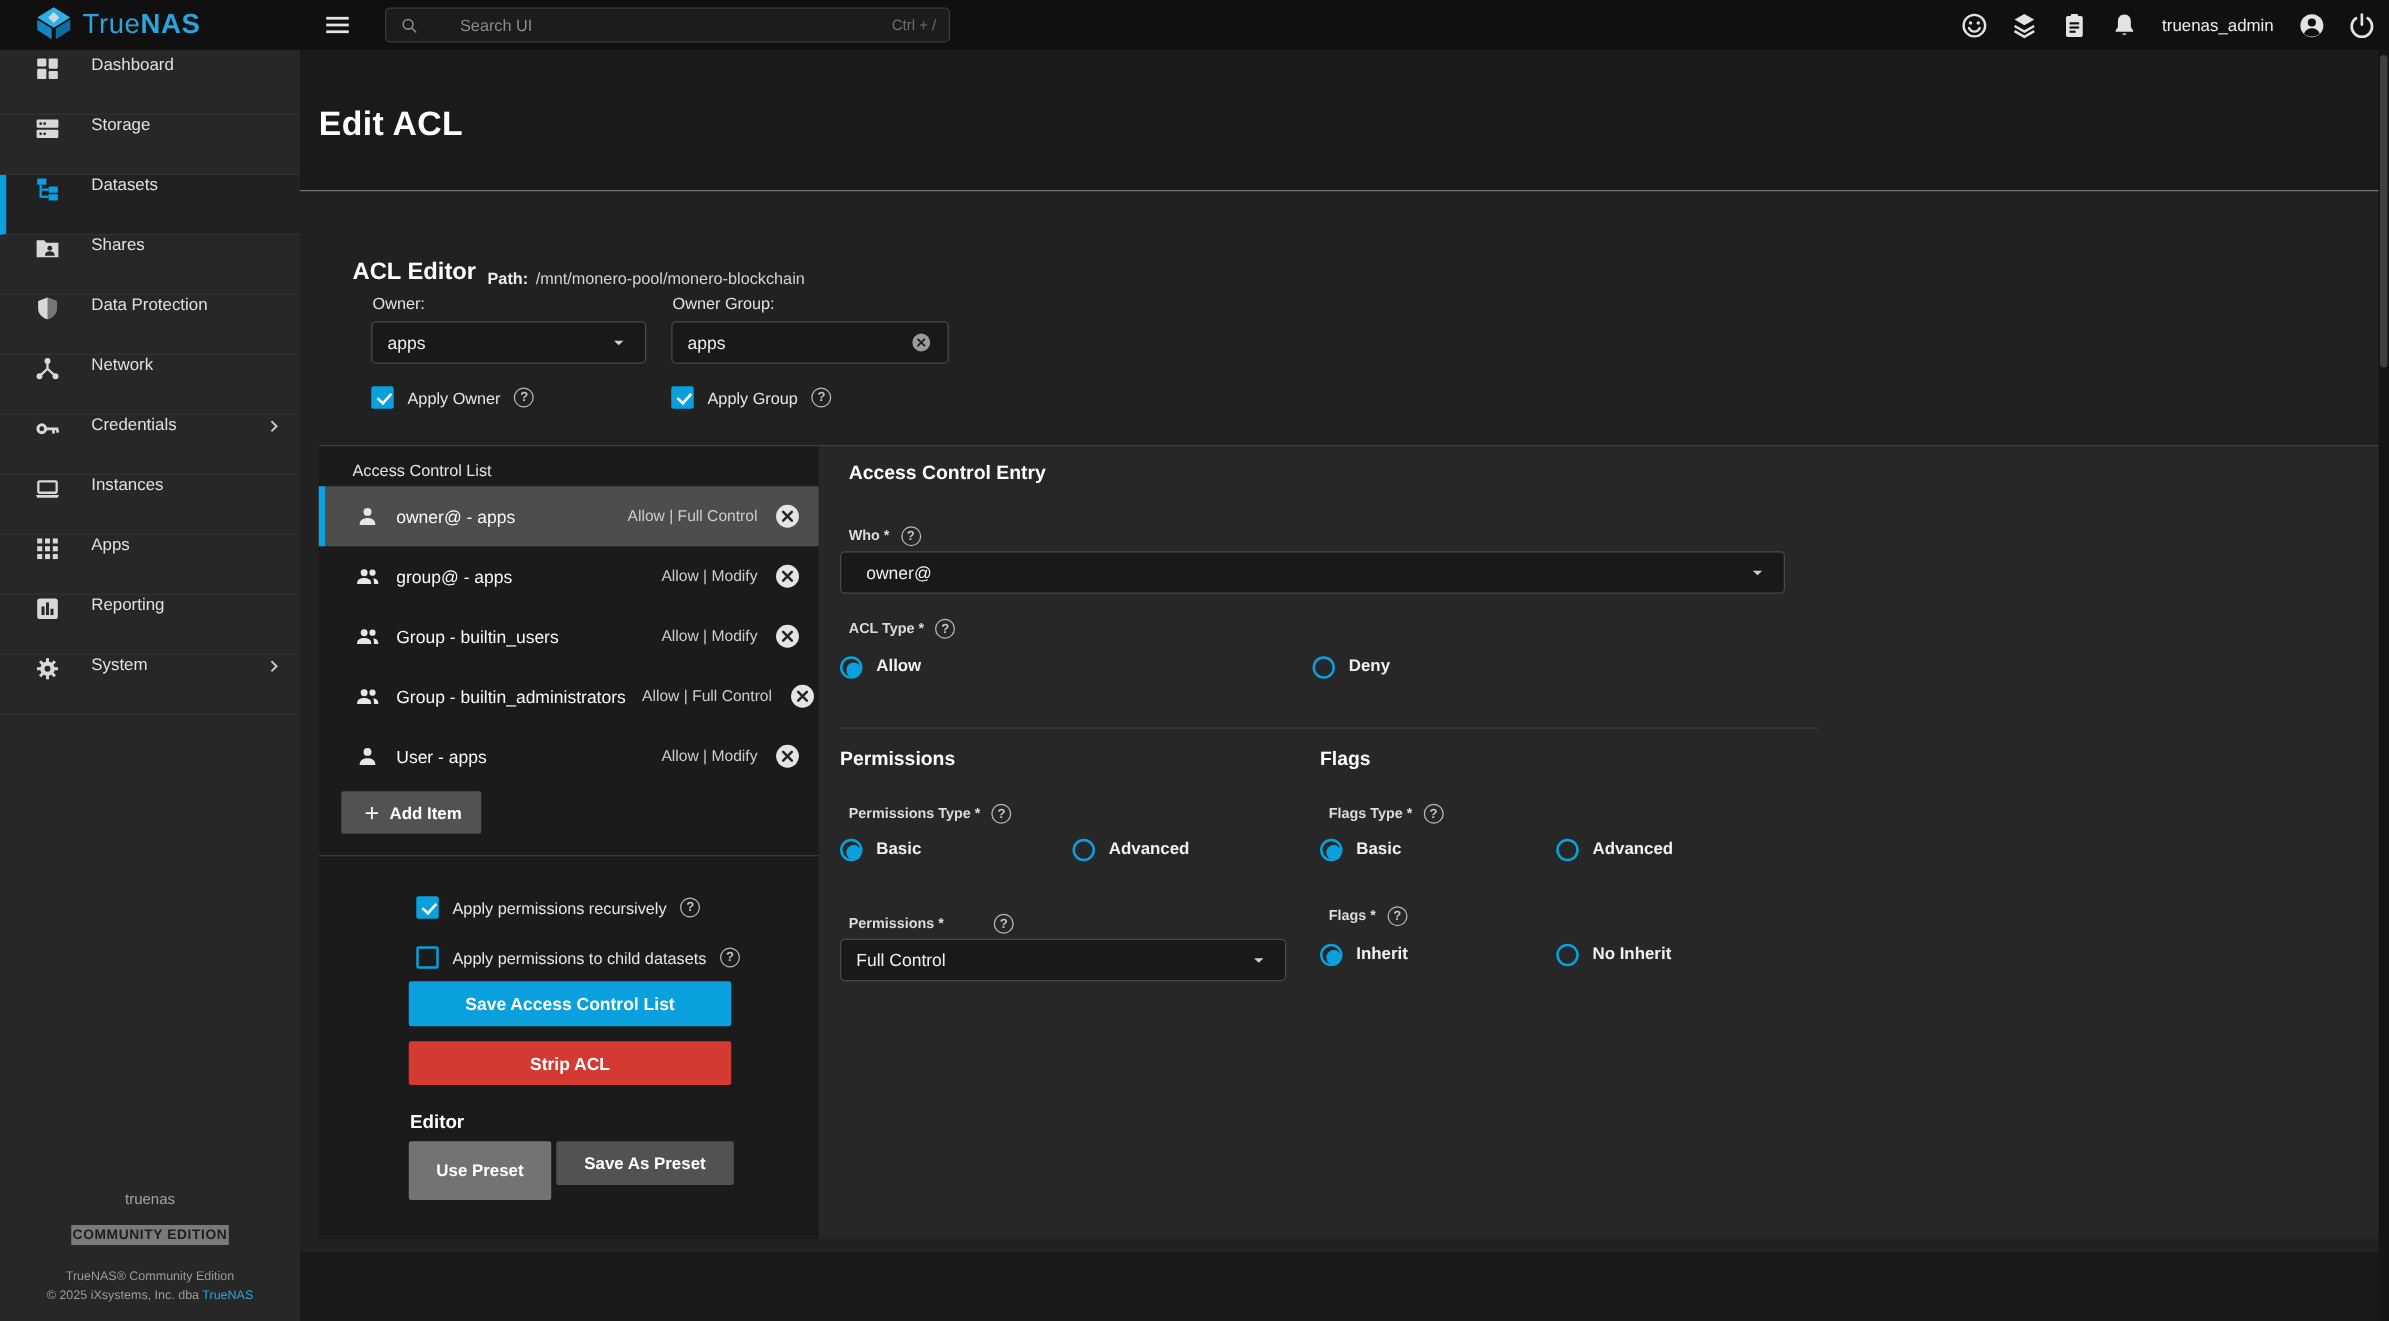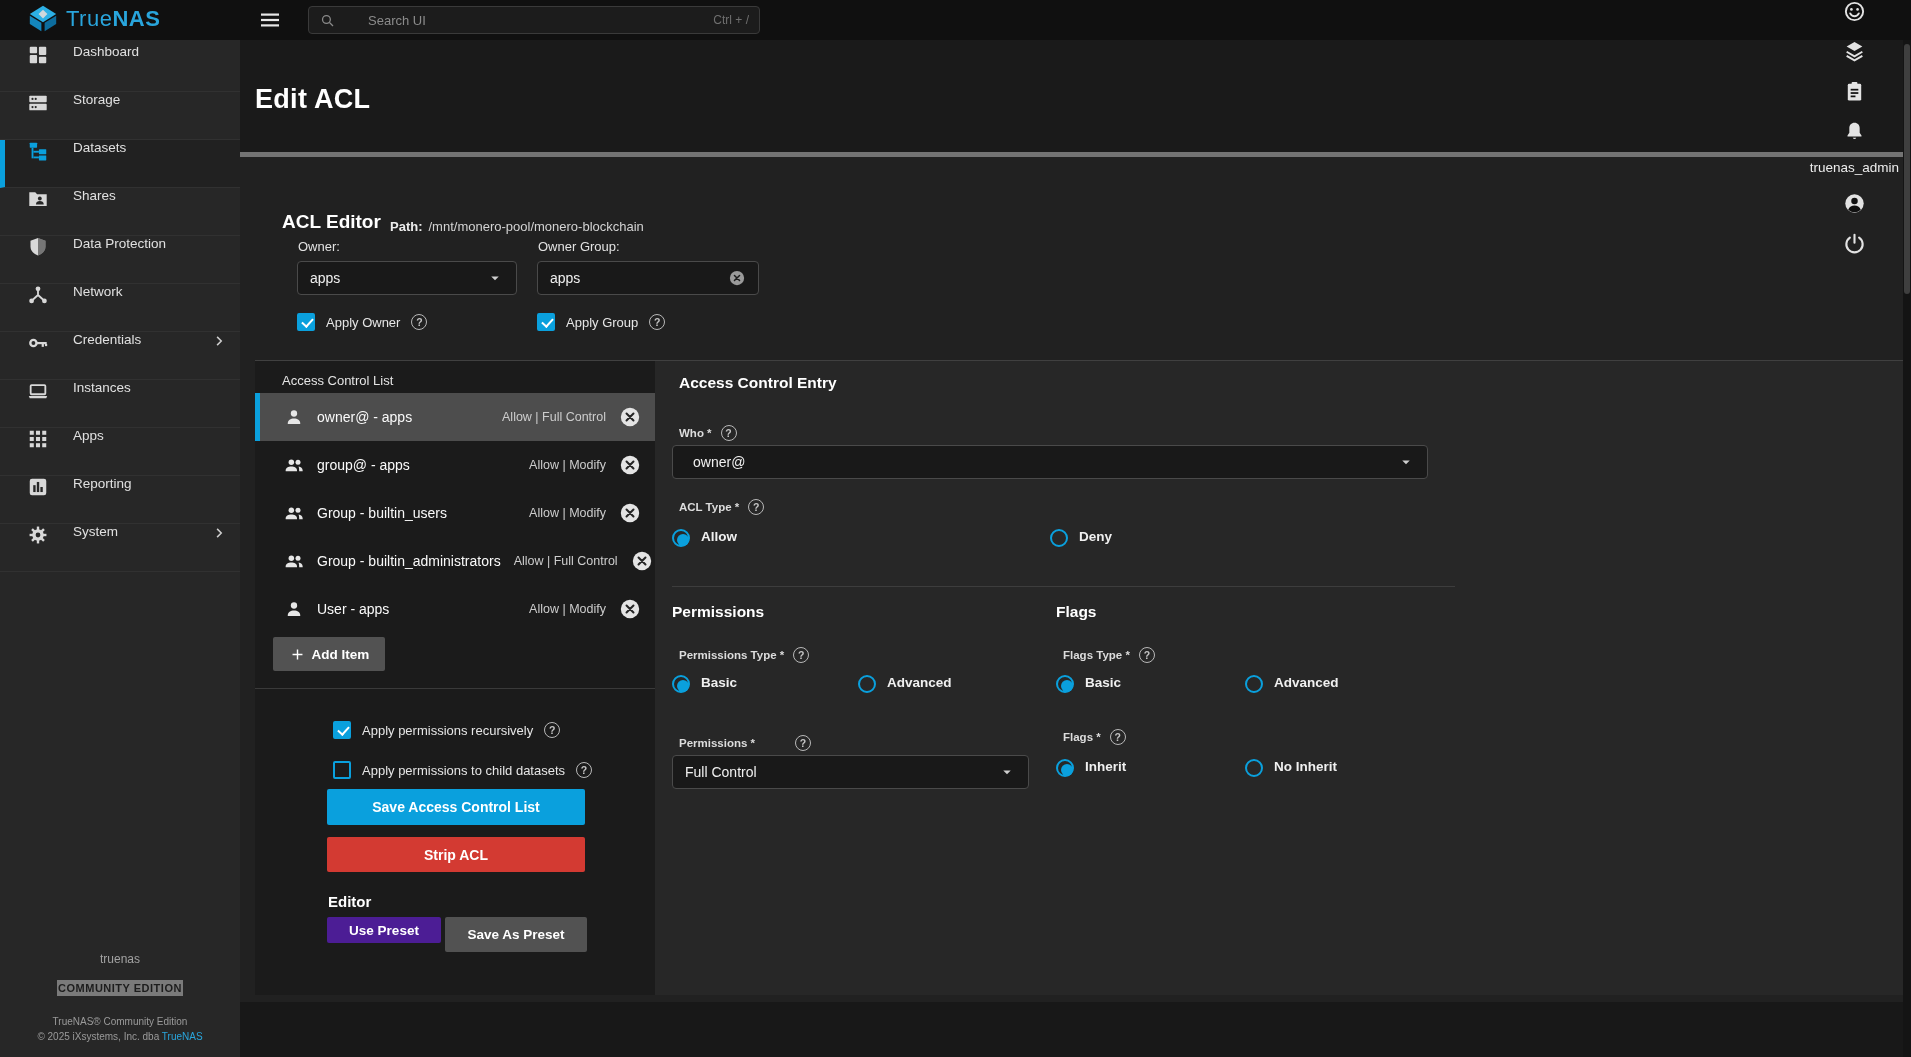--- a/index.html
+++ b/index.html
@@ -28,21 +28,21 @@
   .brand{position:absolute;left:28px;top:5px;display:flex;align-items:center;gap:8px;cursor:pointer;}
   .brand-text{font-size:22px;color:var(--brand);letter-spacing:.5px;}
   .brand-text b{font-weight:800;}
   .hamburger{position:absolute;left:258px;top:8px;width:24px;height:24px;color:#e6e6e6;cursor:pointer;}
   .searchbox{position:absolute;left:308px;top:6px;width:452px;height:28px;background:#1c1c1c;
     border:1px solid #3a3a3a;border-radius:4px;display:flex;align-items:center;padding:0 10px;gap:8px;}
   .searchbox input{flex:1;background:transparent;border:none;outline:none;color:#ddd;font-size:13px;
     font-family:"Liberation Sans",sans-serif;margin-left:24px;}
   .searchbox input::placeholder{color:#8b8b8b;}
   .search-shortcut{color:#6f6f6f;font-size:12px;white-space:nowrap;}
-  .top-right{position:absolute;right:10px;top:0;height:40px;display:flex;align-items:center;gap:17px;flex-direction:column;}
+  .top-right{position:absolute;right:10px;top:0;height:40px;display:flex;align-items:center;gap:17px;}
   .top-icon{width:23px;height:23px;color:#e3e3e3;cursor:pointer;}
   .username{font-size:13.5px;color:#ededed;margin:0 2px;}
 
   
   .sidebar{position:absolute;left:0;top:40px;width:240px;height:1017px;background:var(--bg-side);z-index:40;}
   .nav{position:absolute;left:0;top:4px;width:100%;}
   .nav-item{height:48px;display:flex;align-items:flex-start;padding-left:27px;gap:24px;
     border-bottom:1px solid #313131;font-size:13.5px;color:#e0e0e0;cursor:pointer;position:relative;}
   .nav-item .ic{width:22px;height:22px;color:#d8d8d8;flex:none;}
   .nav-item.active{border-left:5px solid var(--accent);padding-left:22px;background:#212121;}
@@ -54,21 +54,21 @@
   .edition span{display:inline-block;background:#7a7a7a;color:#1d1d1d;font-size:11px;font-weight:700;
     letter-spacing:.5px;padding:2px 1px;}
   .foot1{top:976px;font-size:10px;color:#9a9a9a;}
   .foot2{top:991px;font-size:10px;color:#9a9a9a;}
   .foot2 a{color:var(--brand);text-decoration:none;cursor:pointer;}
 
   
   .main{position:absolute;left:240px;top:40px;width:1671px;height:1017px;background:var(--bg-main);}
   .page-title{position:absolute;left:15px;top:44px;font-size:27px;font-weight:800;color:#fff;letter-spacing:.3px;}
   .content{position:absolute;left:0;top:112px;width:1671px;height:850px;background:var(--bg-card);
-    border-top:5px solid #737373;}
+    border-top:1px solid #737373;}
   .footer-strip{position:absolute;left:0;top:962px;width:1671px;height:55px;background:#181818;}
 
   
   .editor-heading{left:42px;top:54px;font-size:19px;font-weight:800;color:#fff;}
   .path-row{left:150px;top:62px;font-size:13px;color:#d3d3d3;}
   .path-row b{color:#ececec;font-weight:700;margin-right:6px;}
   .field-label{font-size:13px;color:#e2e2e2;}
   .select,.textfield{height:34px;background:var(--bg-input);border:1px solid #4a4a4a;border-radius:4px;
     display:flex;align-items:center;padding:0 12px;font-size:14px;color:#f0f0f0;cursor:pointer;}
   .select .grow,.textfield .grow{flex:1;}
@@ -112,21 +112,21 @@
     gap:6px;cursor:pointer;font-family:inherit;}
   .add-item svg{width:17px;height:17px;}
   .list-divider{left:0;top:327px;width:400px;border-top:1px solid #3a3a3a;}
   .cb-recursive{left:78px;top:360px;}
   .cb-child{left:78px;top:400px;}
   .btn{border:none;border-radius:2px;color:#fff;font-weight:700;font-size:14px;cursor:pointer;
     font-family:inherit;display:flex;align-items:center;justify-content:center;}
   .save-acl{left:72px;top:428px;width:258px;height:36px;background:var(--accent);}
   .strip-acl{left:72px;top:476px;width:258px;height:35px;background:var(--danger);}
   .presets-heading{left:73px;top:532px;font-size:15px;font-weight:800;color:#fff;}
-  .use-preset{left:72px;top:556px;width:114px;height:26px;background:#4c1d95;font-size:13.5px;}
+  .use-preset{left:72px;top:556px;width:114px;height:47px;background:#737373;font-size:13.5px;}
   .save-as-preset{left:190px;top:556px;width:142px;height:35px;background:#525252;font-size:13.5px;}
 
   
   .entry-panel{left:415px;top:203px;width:1248px;height:635px;background:var(--bg-panel);
     border-top:1px solid #404040;}
   .entry-heading{left:24px;top:13px;font-size:15.5px;font-weight:700;color:#fff;}
   .who-label{left:24px;top:64px;}
   .who-select{left:17px;top:84px;width:756px;padding-left:20px;}
   .acltype-label{left:24px;top:138px;}
   .radio-allow{left:17px;top:168px;}

